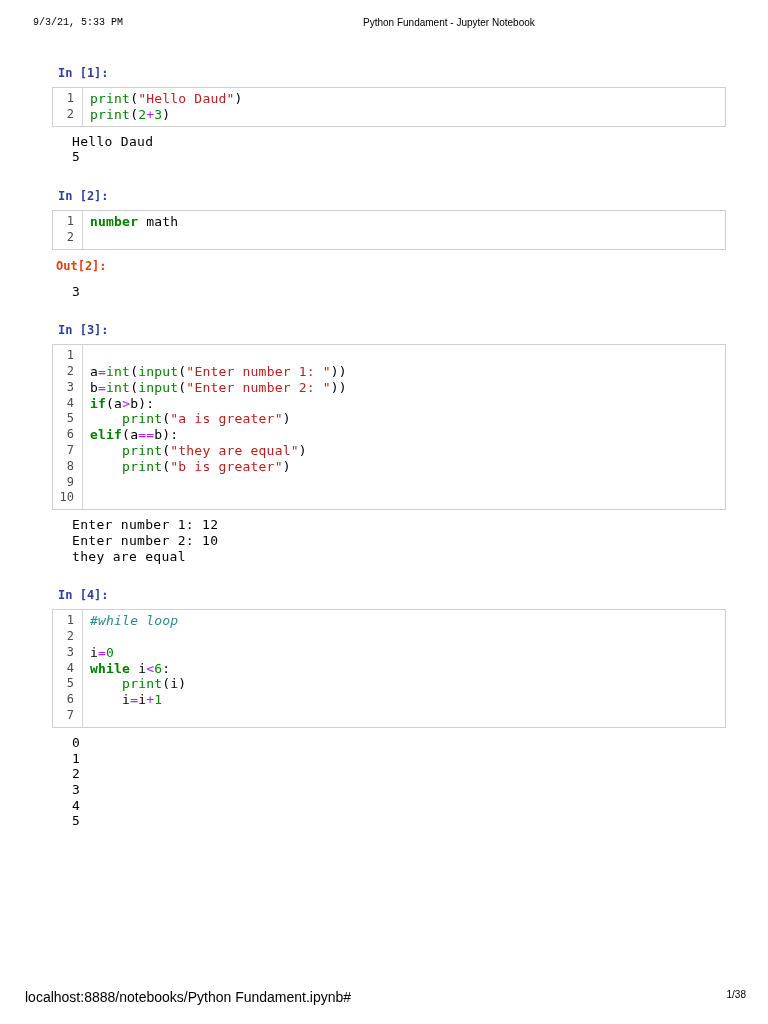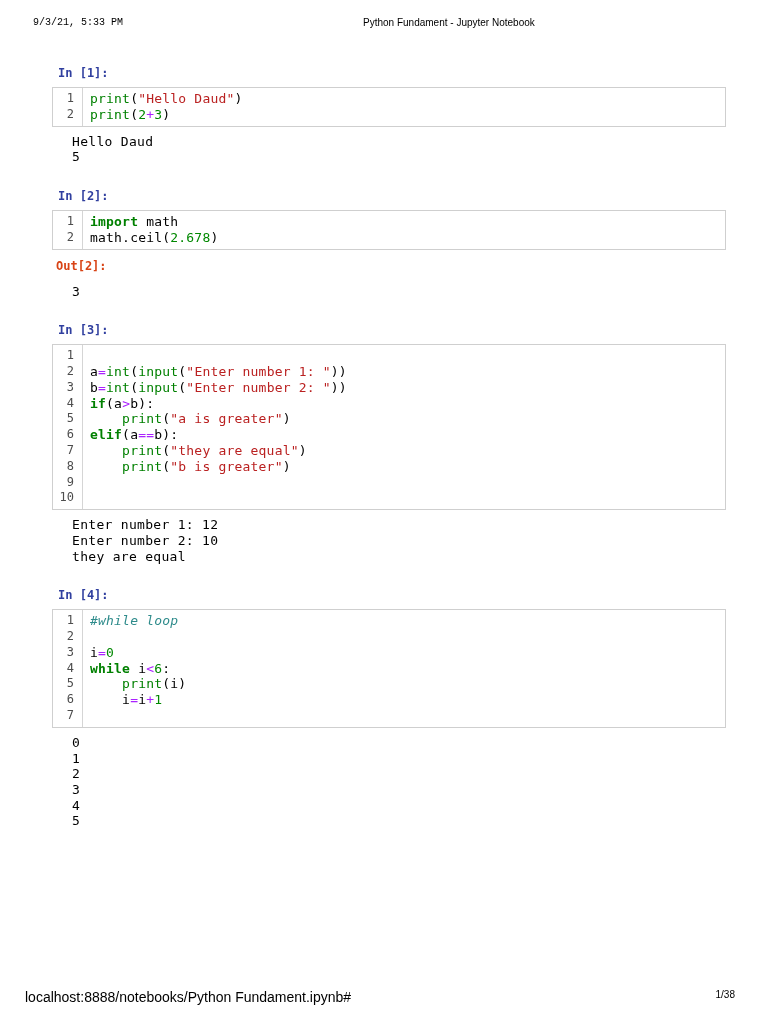--- a/index.html
+++ b/index.html
@@ -8,21 +8,21 @@
     background: #ffffff;
     font-family: "Liberation Sans", sans-serif;
     color: #000;
     position: relative;
     overflow: hidden;
   }
   
   .print-date  { position: absolute; left: 33px;  top: 17px; font-size: 10px; color: #000; font-family: Liberation Mono, monospace; }
   .print-title { position: absolute; left: 363px; top: 17px; font-size: 10px; color: #000; }
   .footer-url  { position: absolute; left: 25px;  top: 989px; font-size: 14px; color: #000; }
-  .footer-page { position: absolute; right: 33px; top: 989px; font-size: 10px; color: #000; }
+  .footer-page { position: absolute; right: 22px; top: 989px; font-size: 10px; color: #000; }
 
   
   main { padding: 65px 42px 0 52px; }
 
   .in-prompt, .out-prompt {
     font-family: "DejaVu Sans Mono", monospace;
     font-size: 12px; font-weight: bold;
     line-height: 16px; height: 16px;
   }
   .in-prompt  { color: #303F9F; margin: 23px 0 6px 6px; }
@@ -96,22 +96,21 @@
       <div class="output-line">Hello Daud</div>
       <div class="output-line">5</div>
     </div>
     <div class="in-prompt">In [2]:</div>
     <div class="cell">
       <div class="gutter">
         <div class="ln">1</div>
         <div class="ln">2</div>
       </div>
       <div class="code">
-        <div class="code-line"><span class="tk-kw">import</span><span class="tk-pl"> math</span></div>
-        <div class="code-line"><span class="tk-pl">math.ceil(</span><span class="tk-num">2.678</span><span class="tk-pl">)</span></div>
+        <div class="code-line"><span class="tk-kw">number</span><span class="tk-pl"> math</span></div>
       </div>
     </div>
     <div class="out-prompt">Out[2]:</div>
     <div class="output">
       <div class="output-line">3</div>
     </div>
     <div class="in-prompt">In [3]:</div>
     <div class="cell">
       <div class="gutter">
         <div class="ln">1</div>

